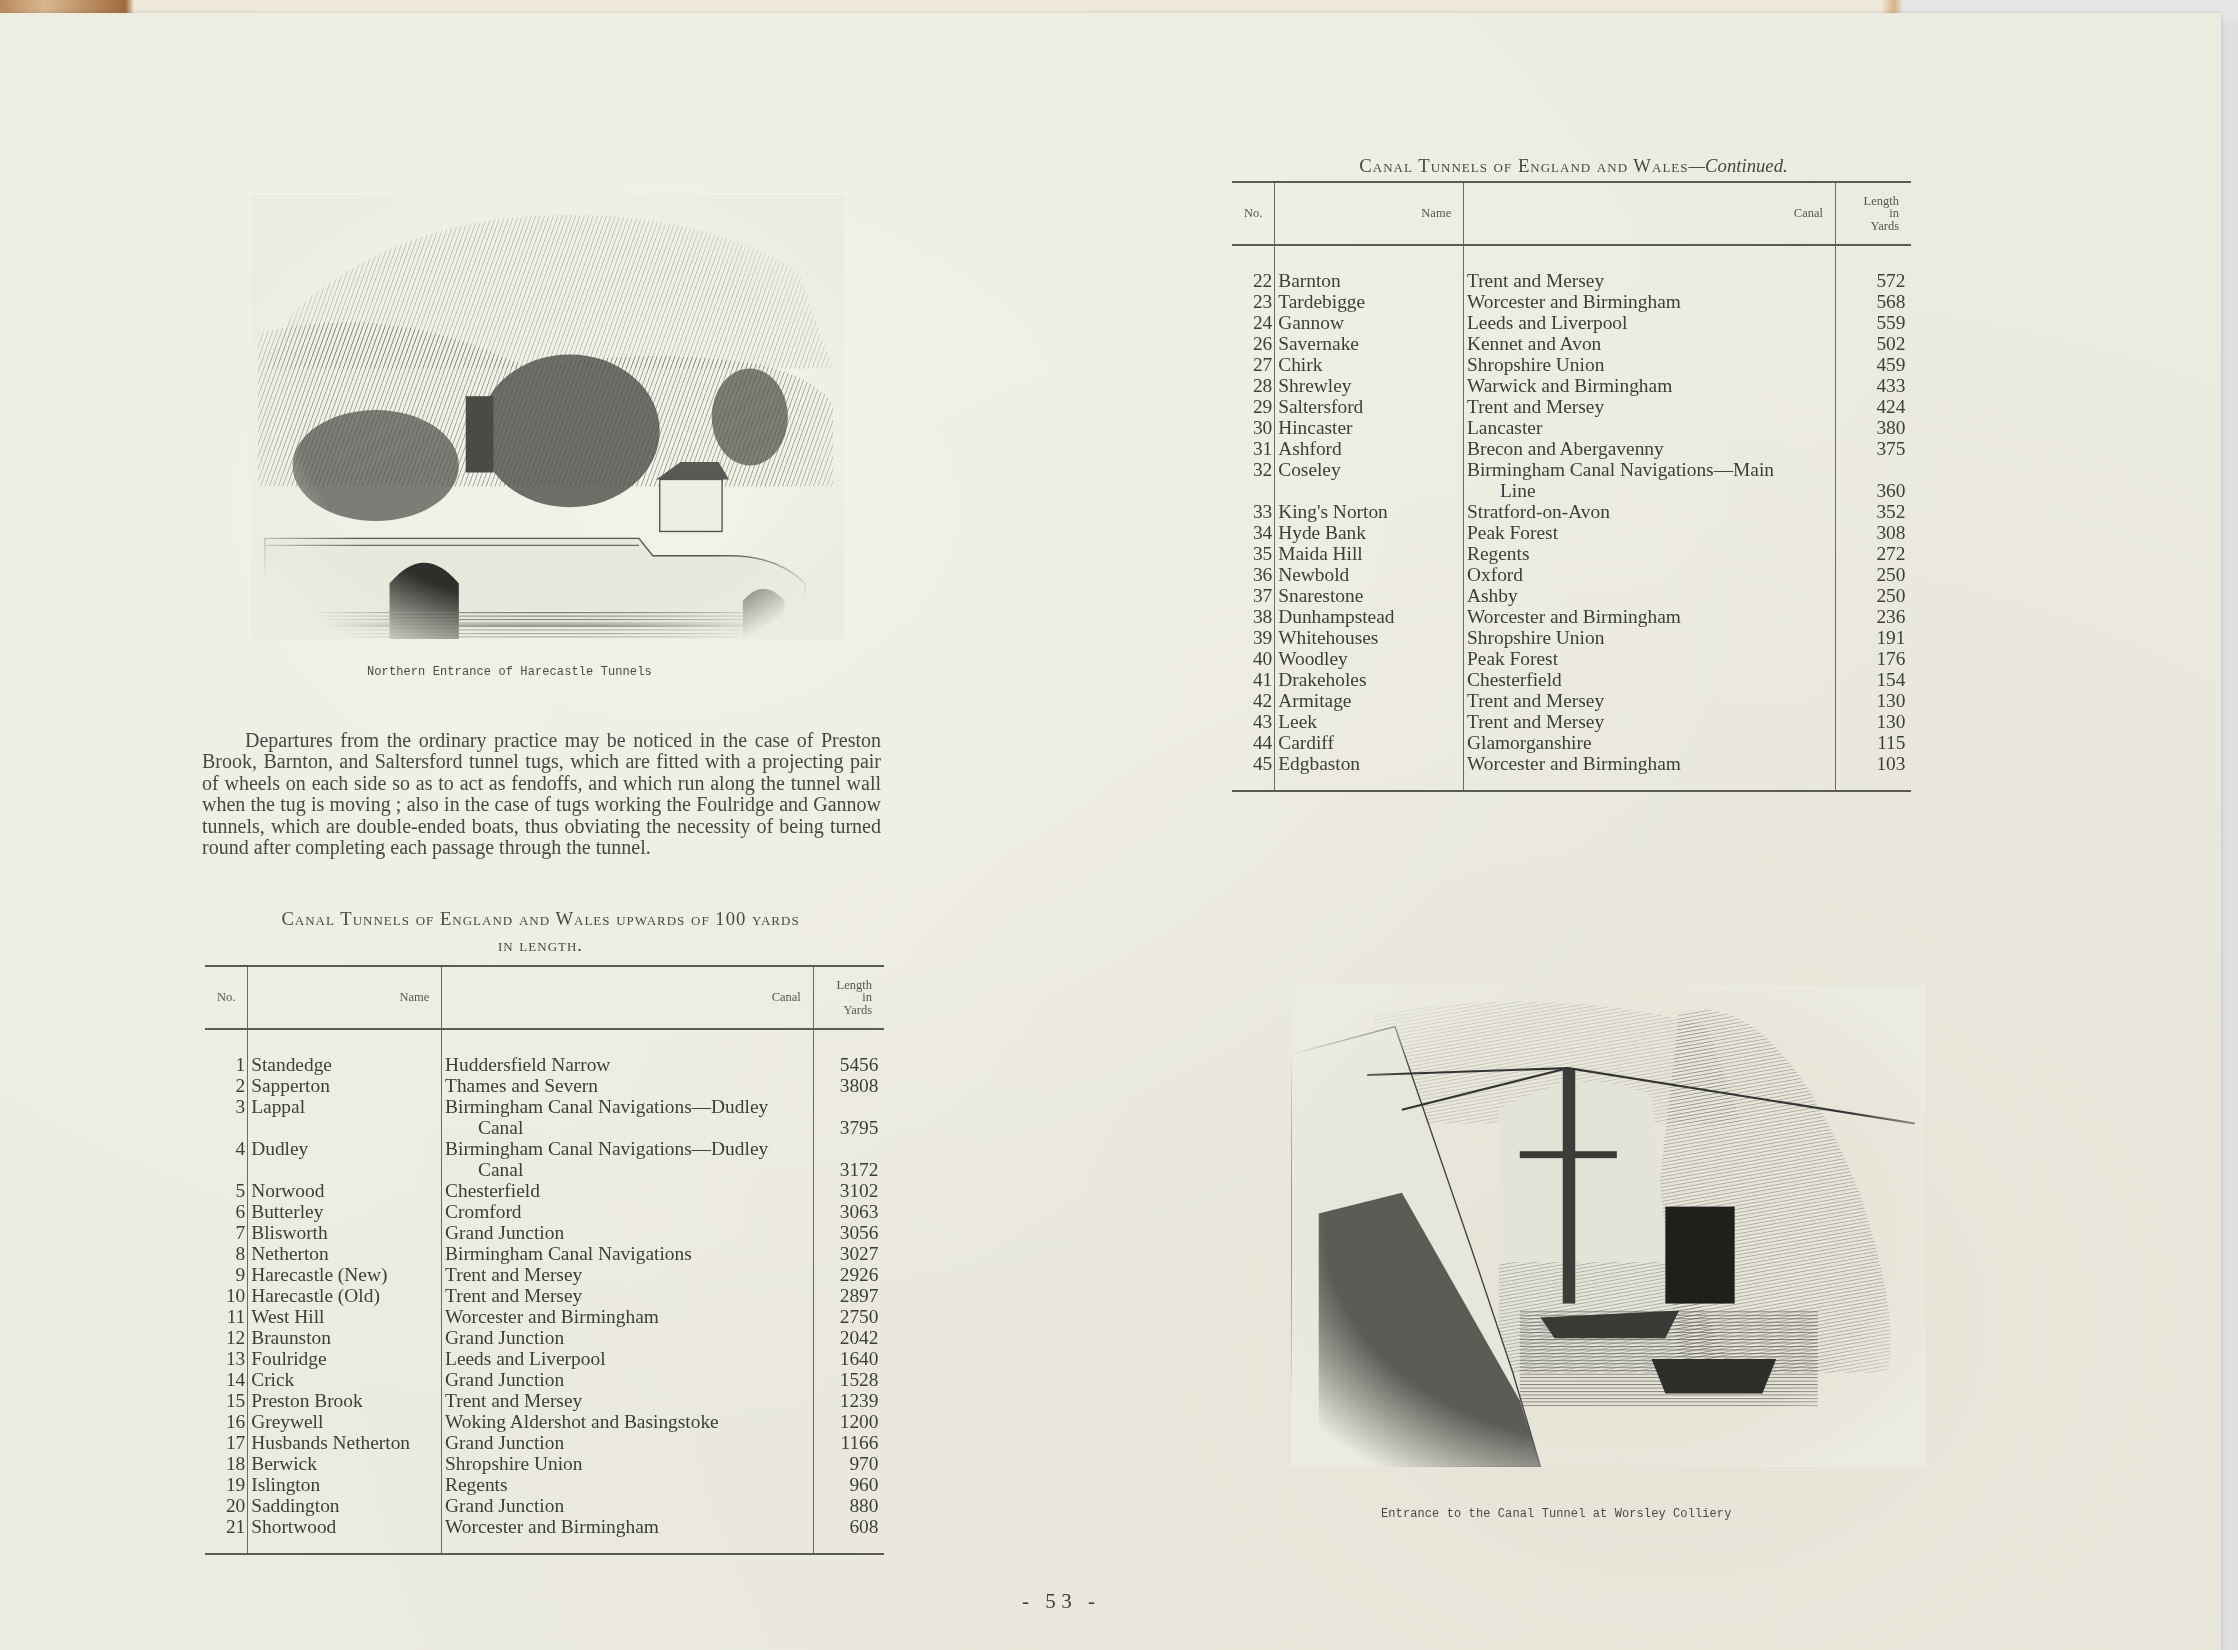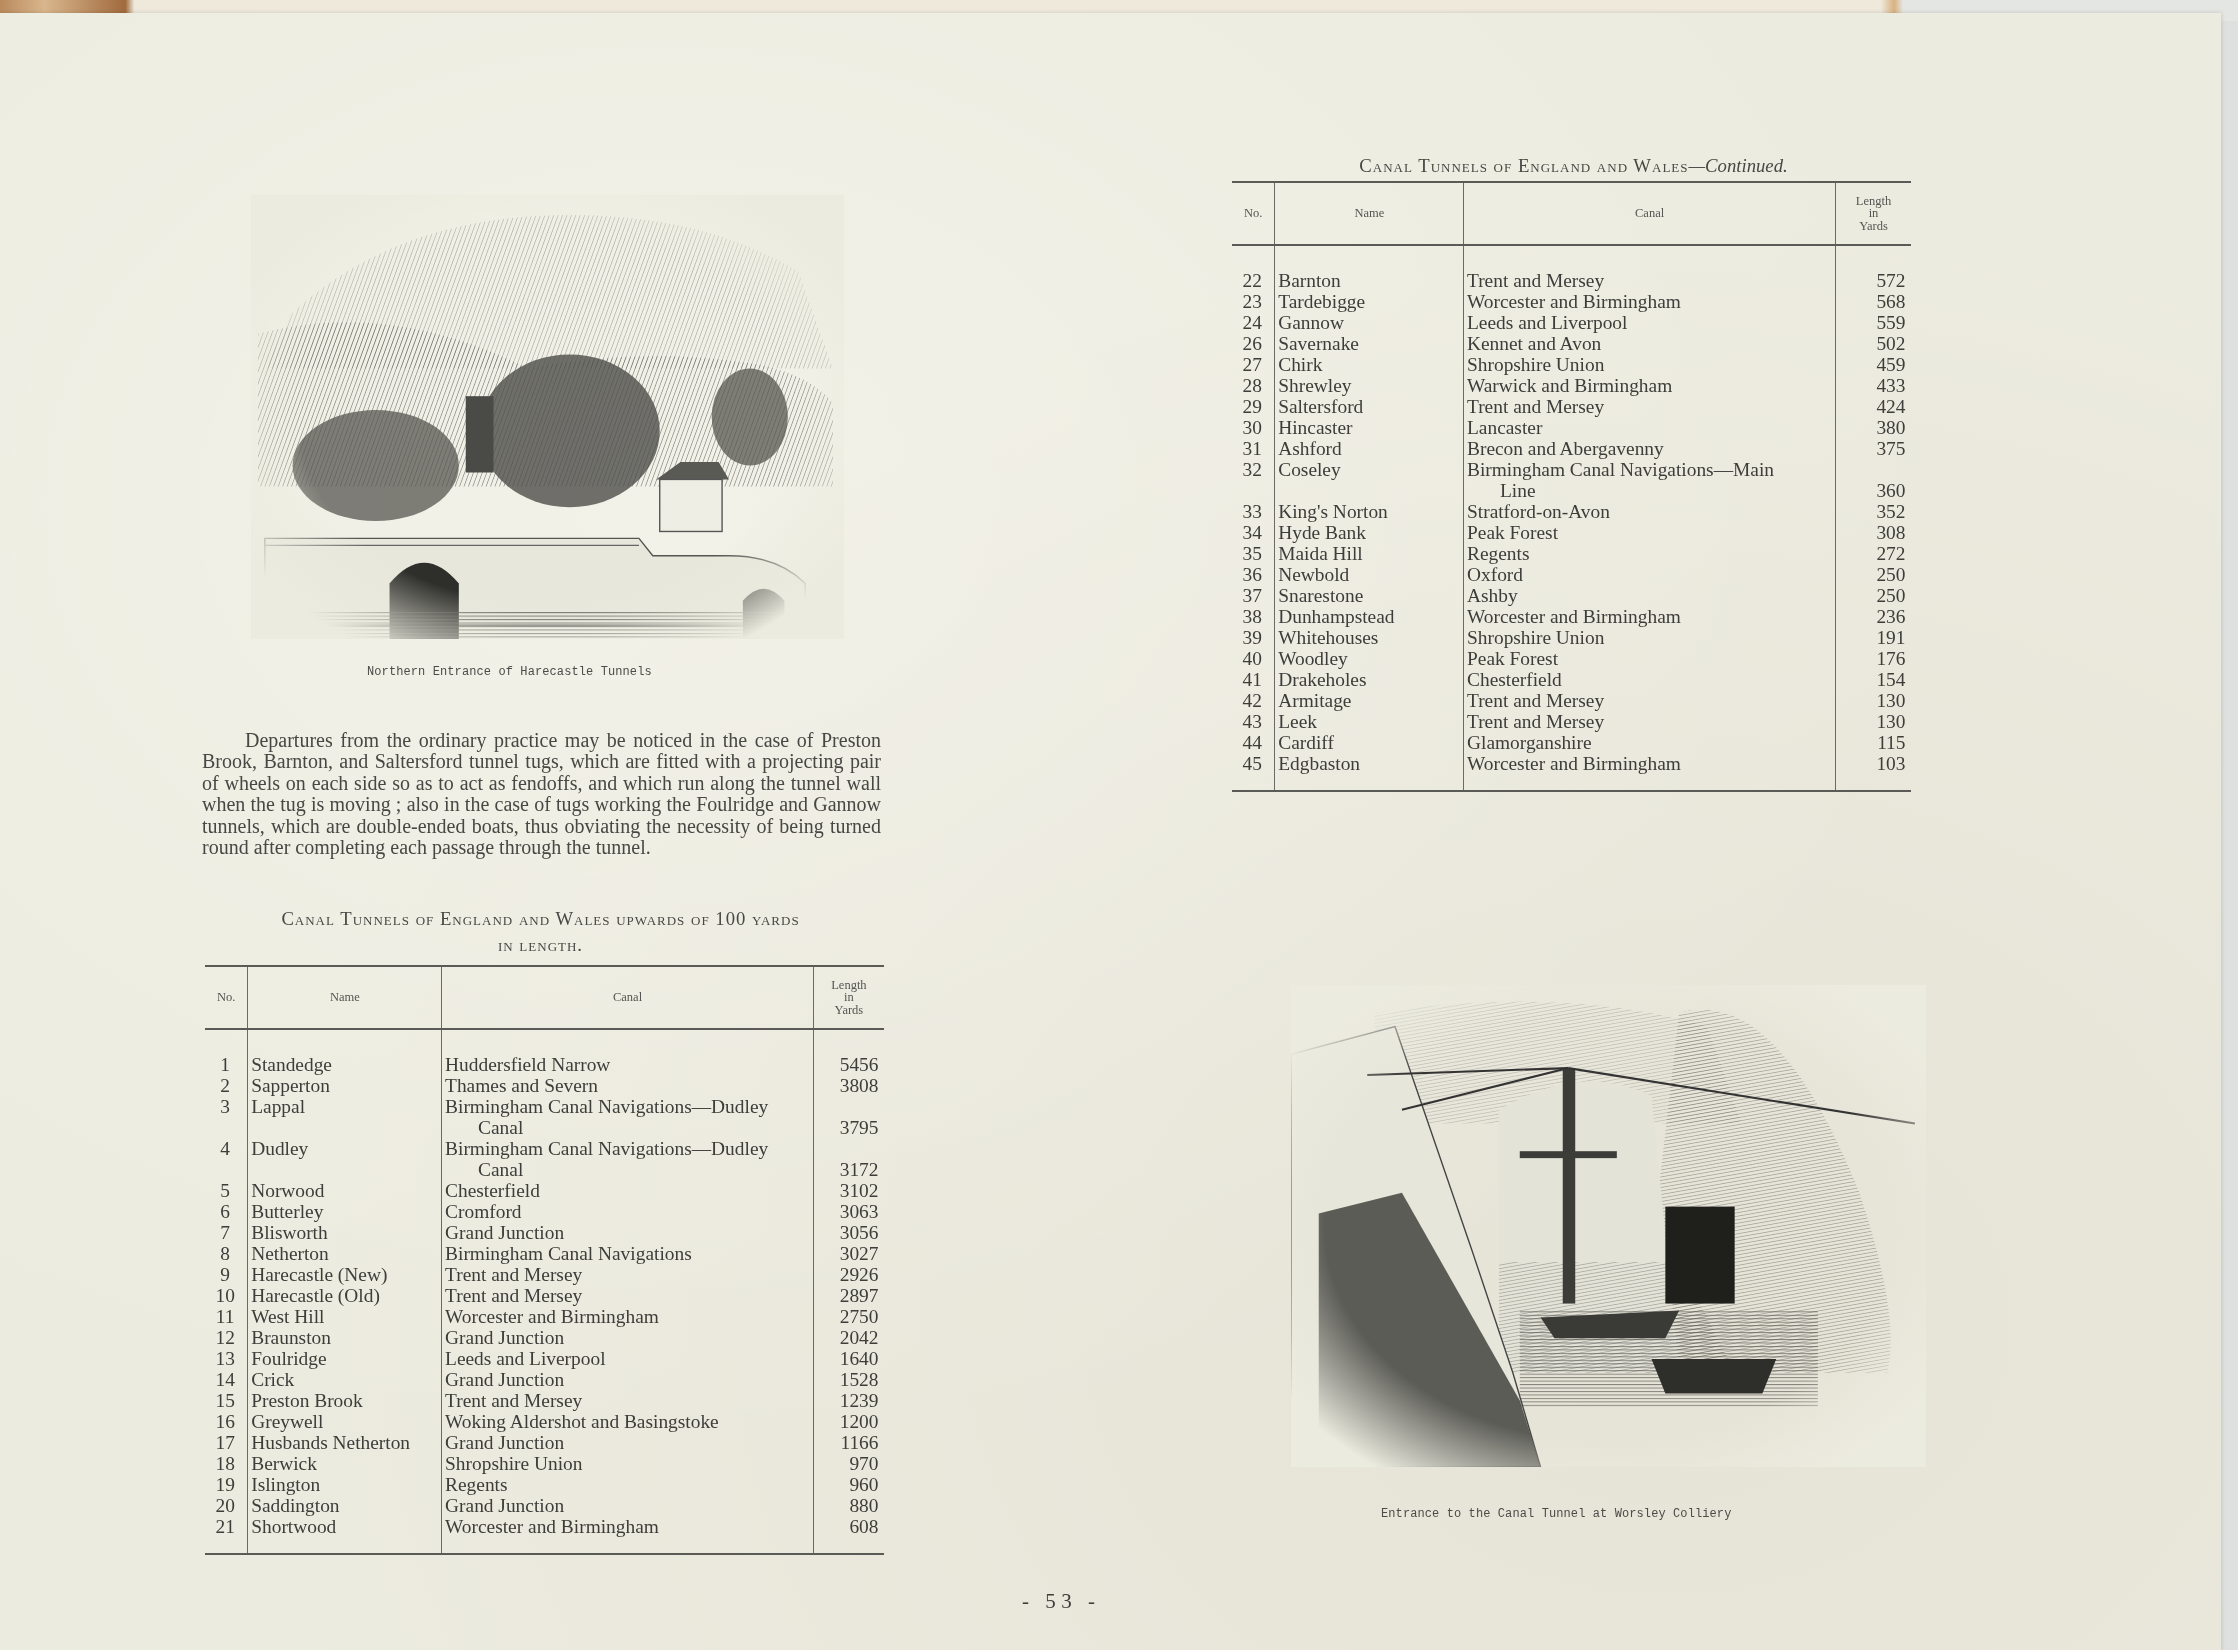--- a/index.html
+++ b/index.html
@@ -43,27 +43,27 @@
   }
   .table-title .cont { font-style: italic; font-variant: normal; letter-spacing: 0; }
 
   table.tunnels {
     position: absolute; border-collapse: collapse;
     font-family: "Liberation Serif", serif; color: #3d3d3a;
   }
   table.tunnels th {
     font-weight: normal; font-size: 12.5px; color: #555552; line-height: 12.5px;
     border-top: 2.1px solid #5a5a56; border-bottom: 2.1px solid #5a5a56;
-    vertical-align: middle; text-align: center; padding: 12px;
+    vertical-align: middle; text-align: right; padding: 12px;
   }
   table.tunnels th + th, table.tunnels td + td { border-left: 1px solid #6a6a66; }
   table.tunnels td {
     font-size: 19.4px; line-height: 21px; padding: 0 4.2px 0 2.8px; vertical-align: top;
   }
-  table.tunnels td.no { text-align: center; padding: 0 2.1px 0 0; }
+  table.tunnels td.no { text-align: right; padding: 0 2.1px 0 0; }
   table.tunnels td.len { text-align: right; vertical-align: bottom; padding-right: 5.5px; }
   table.tunnels tr.spacer td { height: 23.6px; }
   table.tunnels tr.foot td { height: 16.6px; border-bottom: 2.1px solid #5a5a56; }
   .indent { display: block; padding-left: 33px; }
 
   .page-number {
     position: absolute; left: 1022px; top: 1576px; font-size: 21px;
     font-family: "Liberation Serif", serif; color: #3e3e3b; letter-spacing: 5.5px;
   }
 </style>

